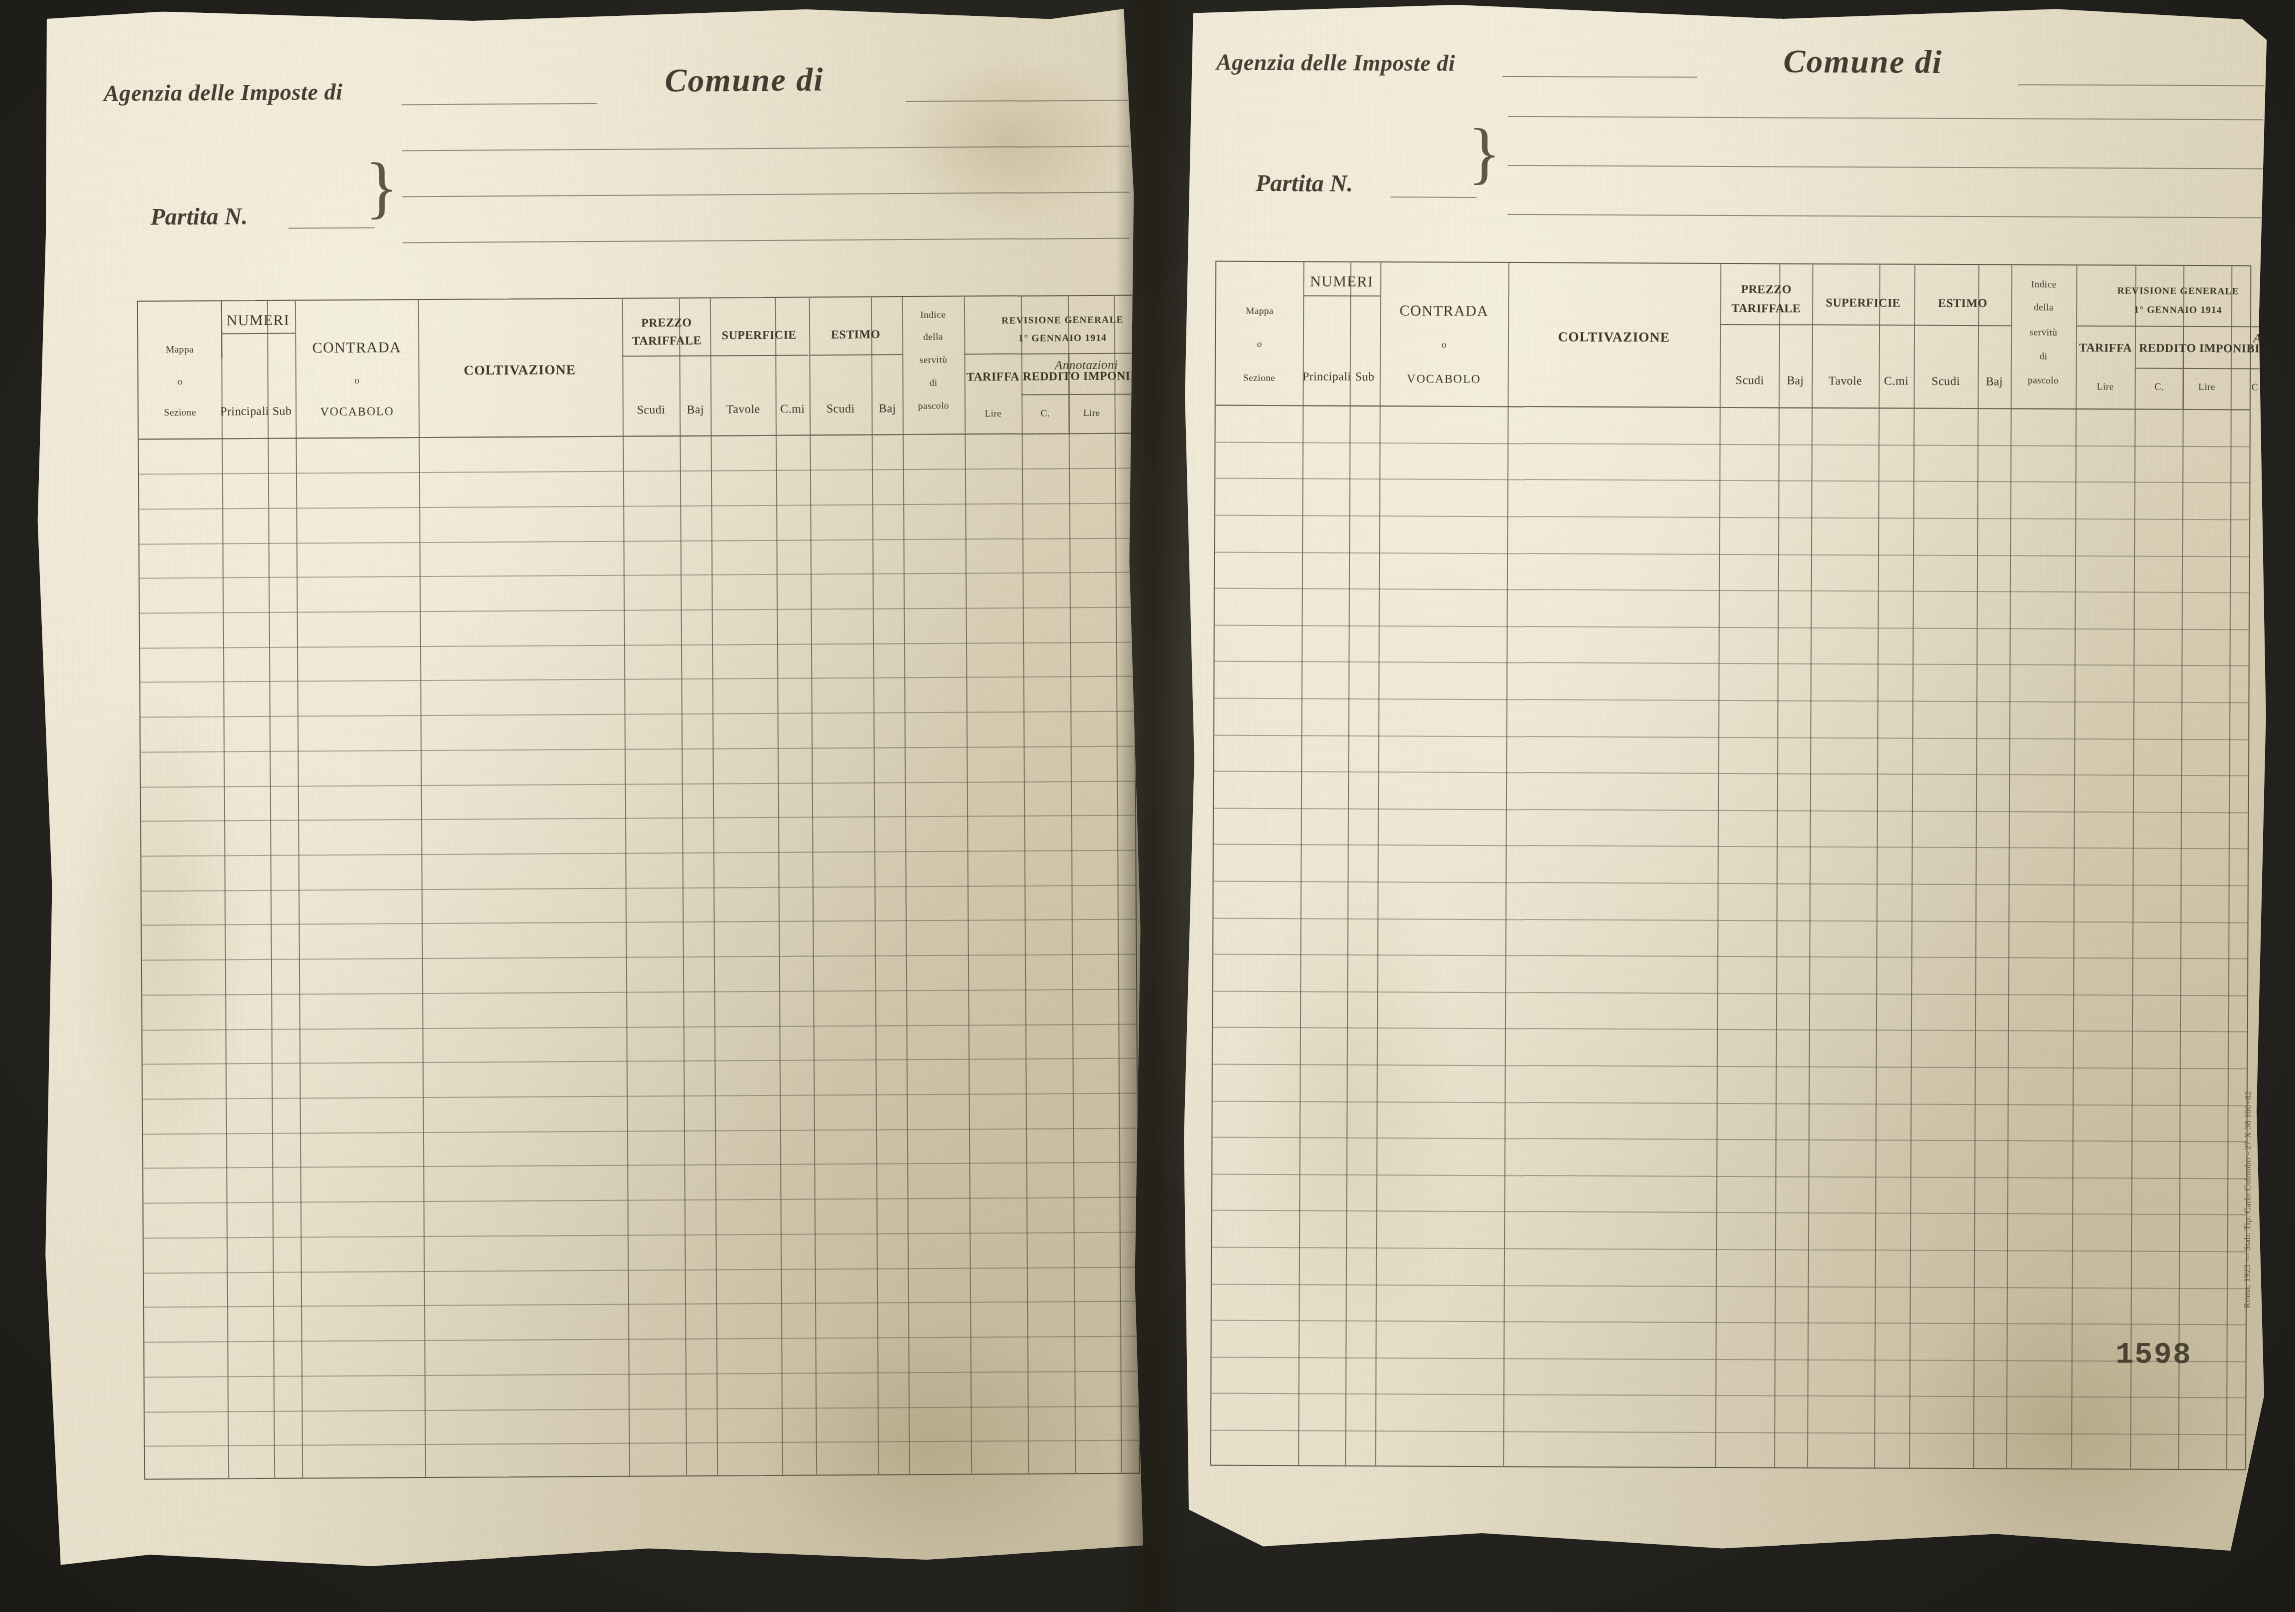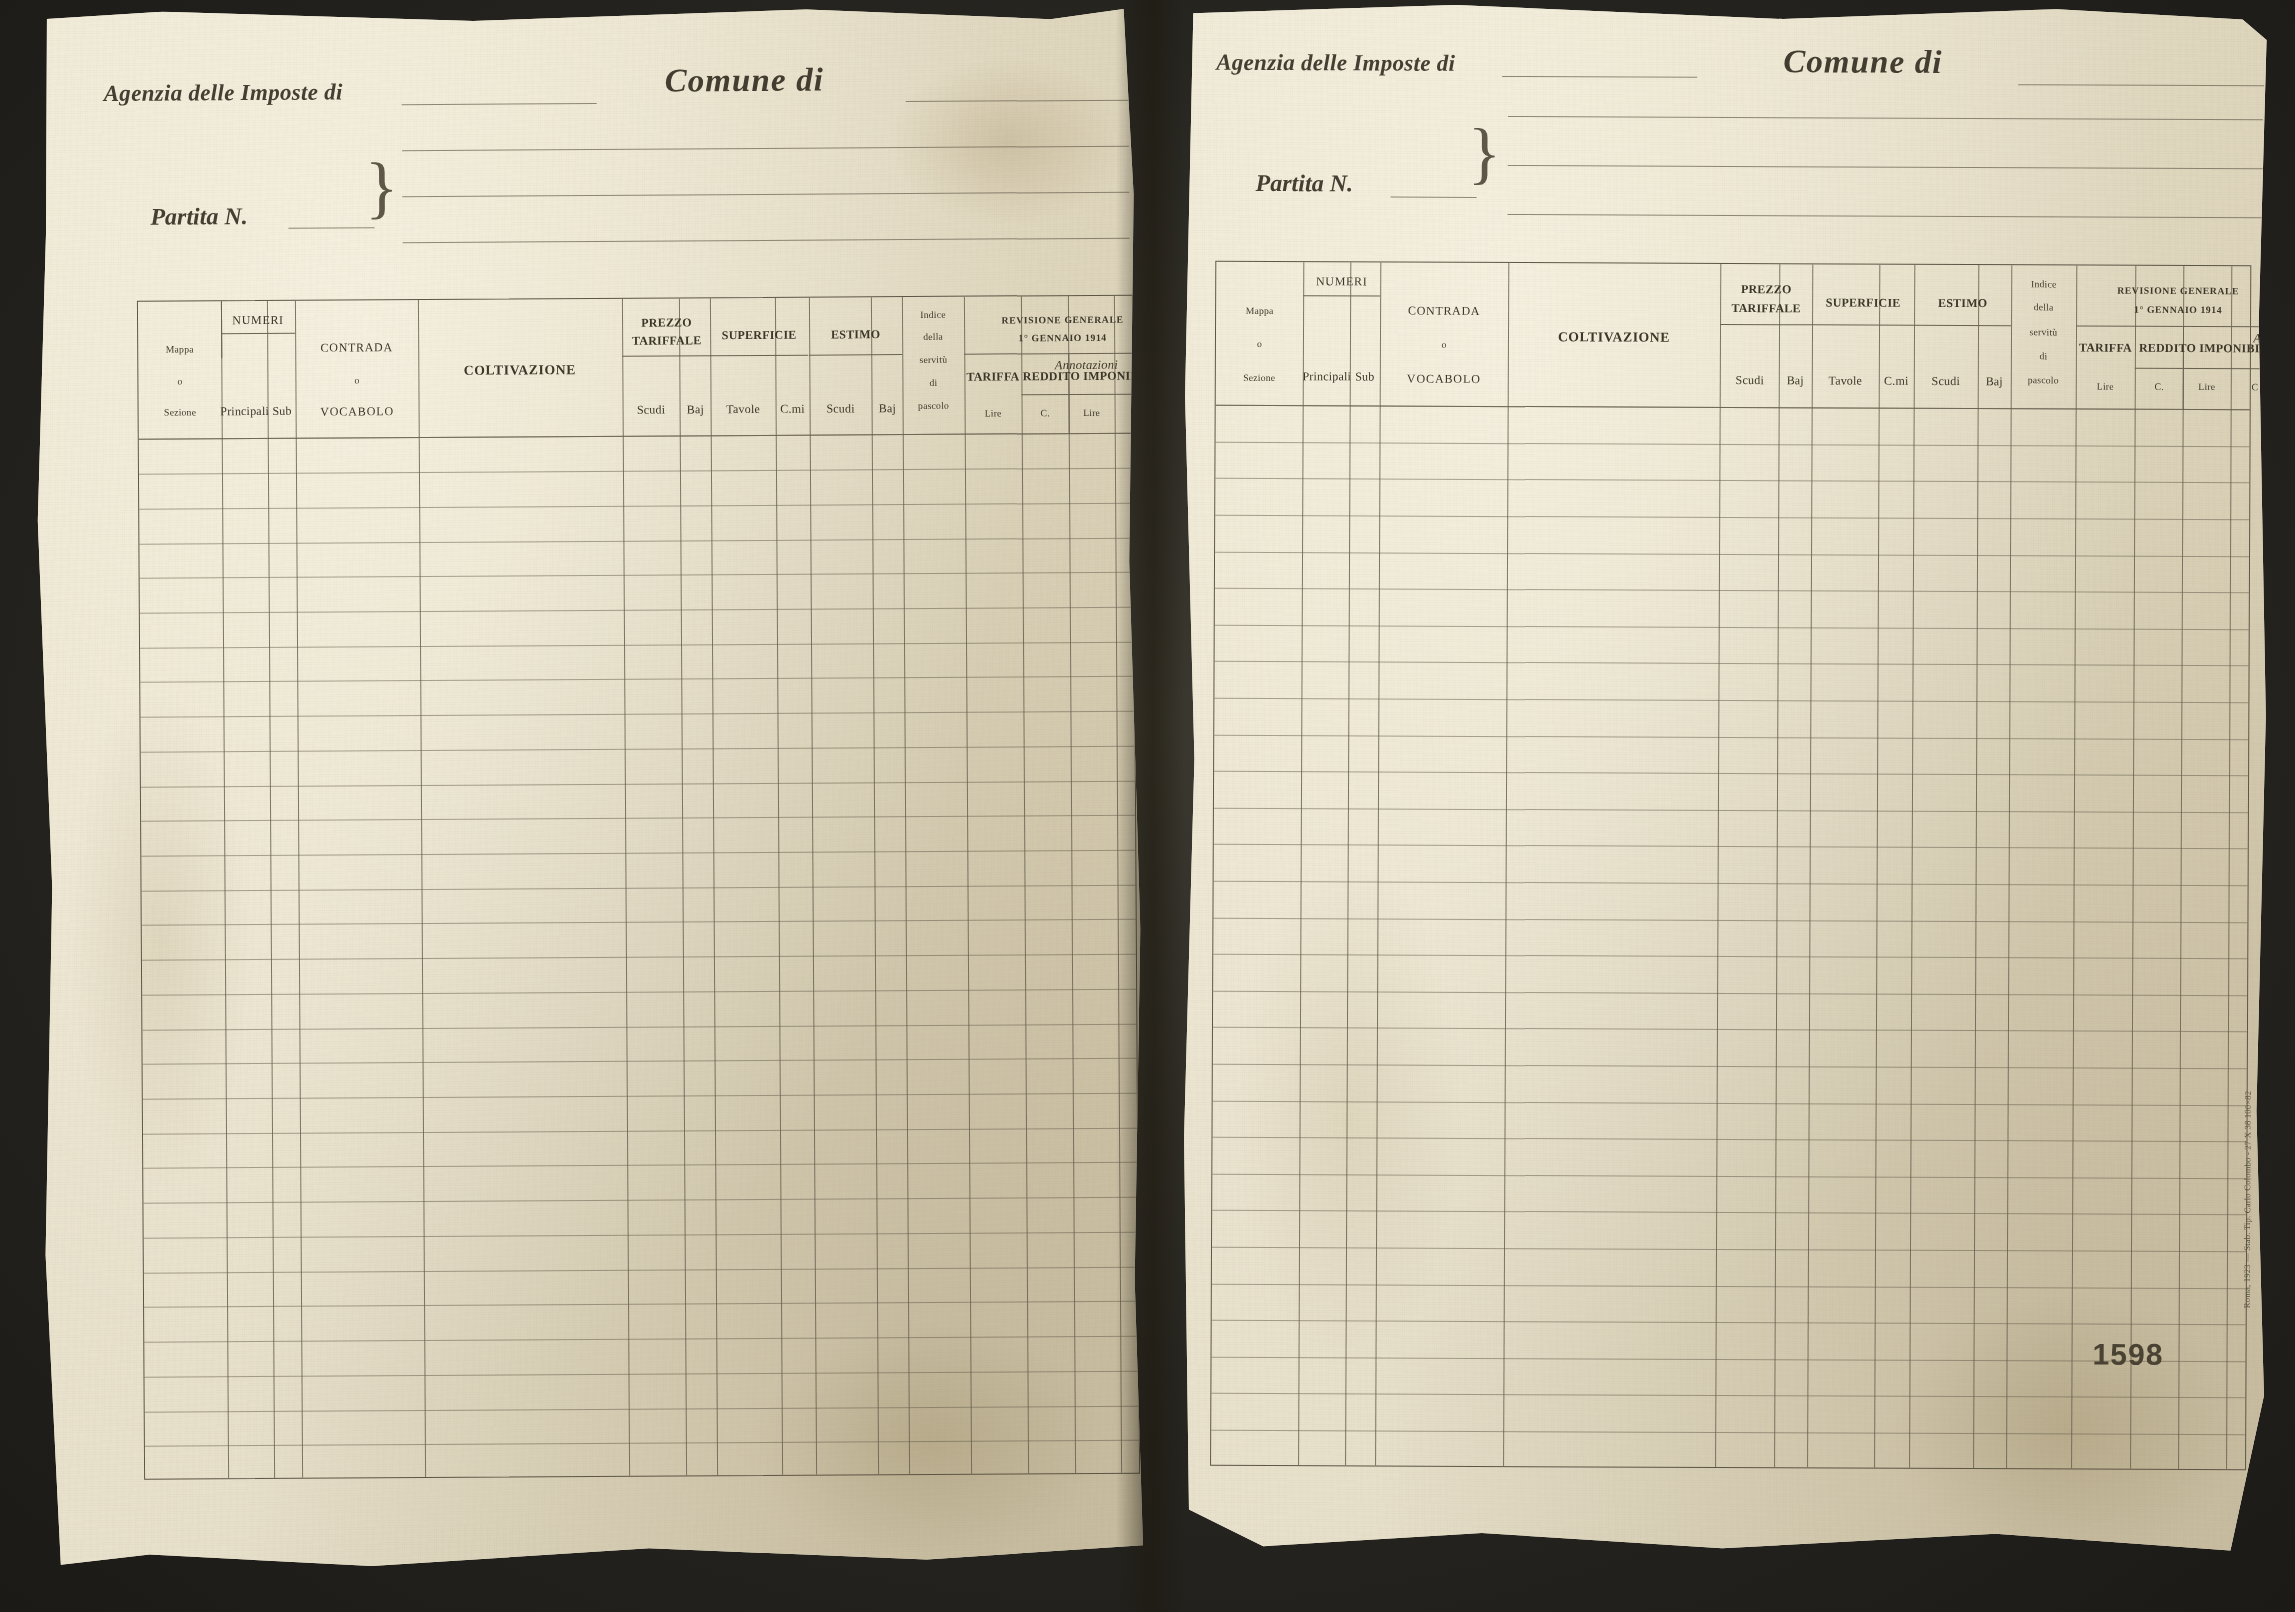--- a/index.html
+++ b/index.html
@@ -168,30 +168,31 @@
     font-family: "Liberation Serif", serif;
     padding: 0 1.1px;
     box-sizing: border-box;
     letter-spacing: 0.2px;
   }
   .t-small { font-size: 9.7px; }
   .t-tiny  { font-size: 12px; }
   .t-mid   { font-size: 12px; font-weight: 700; }
   .t-big   { font-size: 13.7px; font-weight: 700; letter-spacing: 0.6px; }
   .t-ital  { font-style: italic; font-size: 12.6px; }
-  .t-cap   { font-size: 12px; letter-spacing: 0.7px; }
+  .t-cap   { font-size: 15px; letter-spacing: 0.7px; }
 
   
   .pageno {
     position: absolute;
-    font-family: Liberation Sans, sans-serif;
+    font-family: Liberation Mono, monospace;
     font-size: 30px;
     font-weight: 700;
     color: #4a4334;
     letter-spacing: 1.1px;
+    margin-left: 23px;
   }
   
   .imprint {
     position: absolute;
     transform: rotate(-90deg);
     transform-origin: left bottom;
     font-size: 8.6px;
     color: #5a5344;
     white-space: nowrap;
     letter-spacing: 0.2px;

